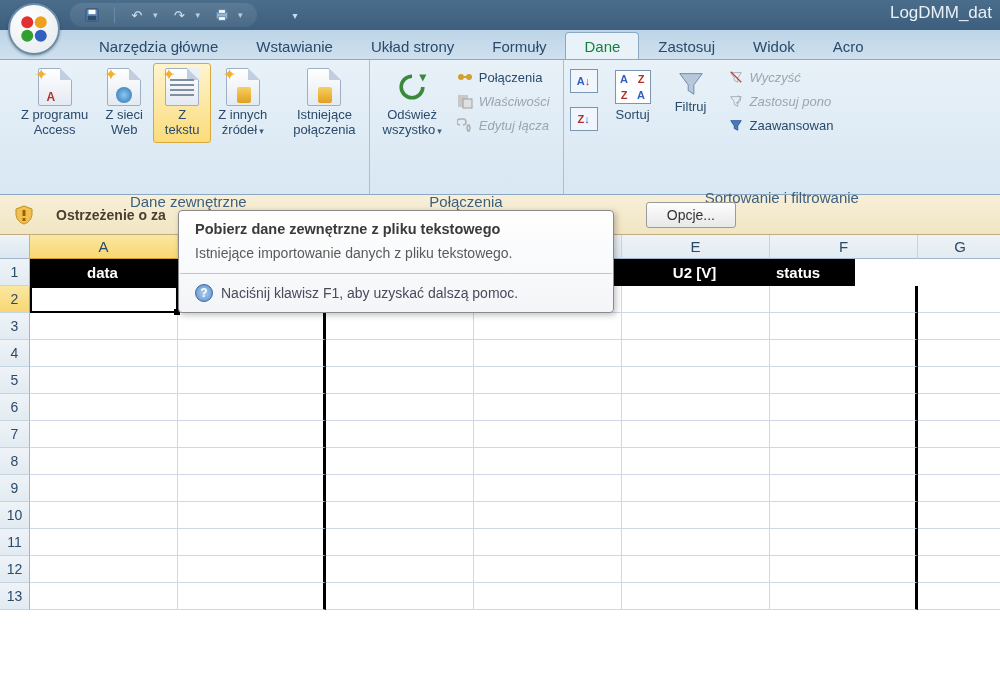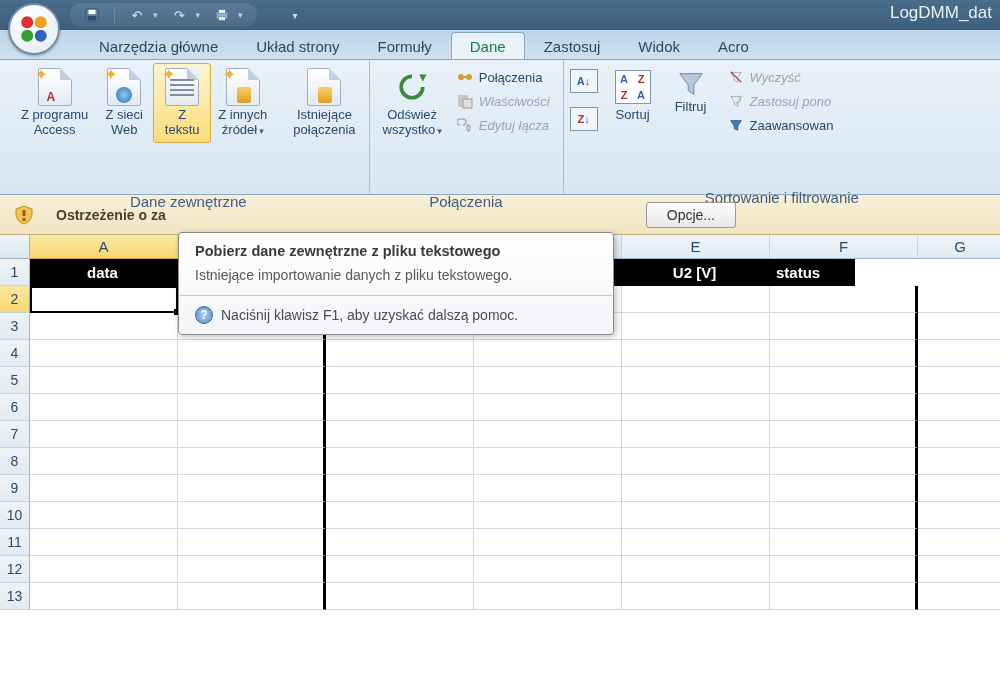--- a/index.html
+++ b/index.html
@@ -235,21 +235,21 @@
       position: absolute;
       right: -4px; bottom: -4px;
       width: 6px; height: 6px;
       background: #000;
     }
 
     
     .tooltip {
       position: absolute;
       left: 178px;
-      top: 232px;
+      top: 210px;
       width: 436px;
       background: linear-gradient(#fff, #f3f5f8);
       border: 1px solid #8a8a8a;
       border-radius: 4px;
       box-shadow: 2px 2px 6px rgba(0,0,0,.25);
       z-index: 40;
       font-size: 14px;
       color: #4a4a4a;
     }
     .tooltip-title { padding: 10px 16px 6px; font-weight: bold; color: #3a3a3a; font-size: 14.5px; }
@@ -330,20 +330,21 @@
   <svg viewBox="0 0 40 40">
     <circle cx="11" cy="11" r="8" fill="#e03030"></circle>
     <circle cx="29" cy="11" r="8" fill="#f0a020"></circle>
     <circle cx="11" cy="29" r="8" fill="#30a030"></circle>
     <circle cx="29" cy="29" r="8" fill="#3060c0"></circle>
   </svg>
 </div>
 
 <div class="tab-strip">
   <div class="tab">Narzędzia główne</div>
+  <div class="tab">Wstawianie</div>
   <div class="tab">Układ strony</div>
   <div class="tab">Formuły</div>
   <div class="tab active">Dane</div>
   <div class="tab">Zastosuj</div>
   <div class="tab">Widok</div>
   <div class="tab">Acro</div>
 </div>
 
 <div class="ribbon">
 

